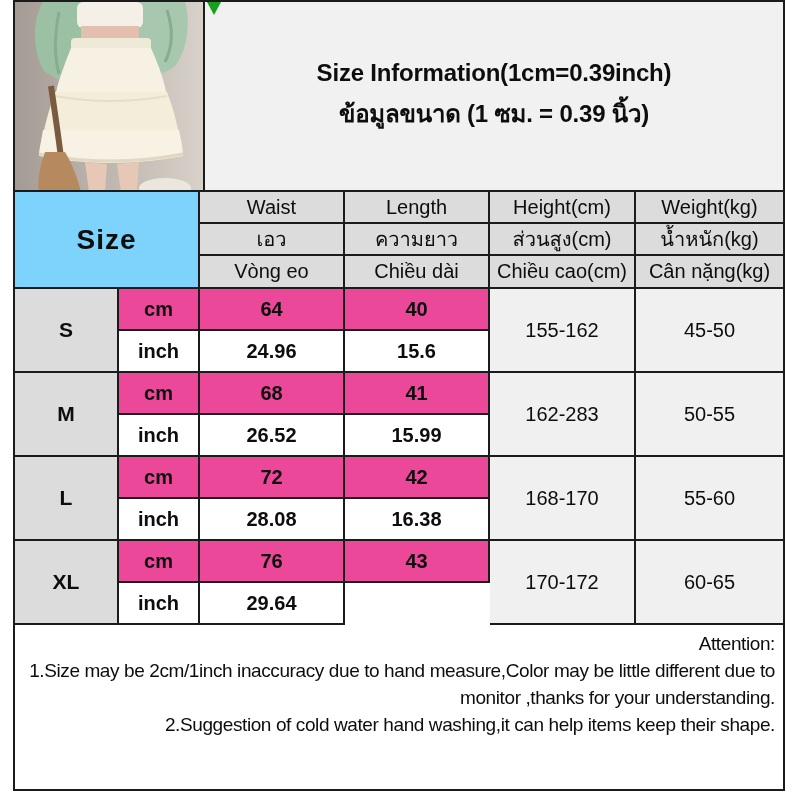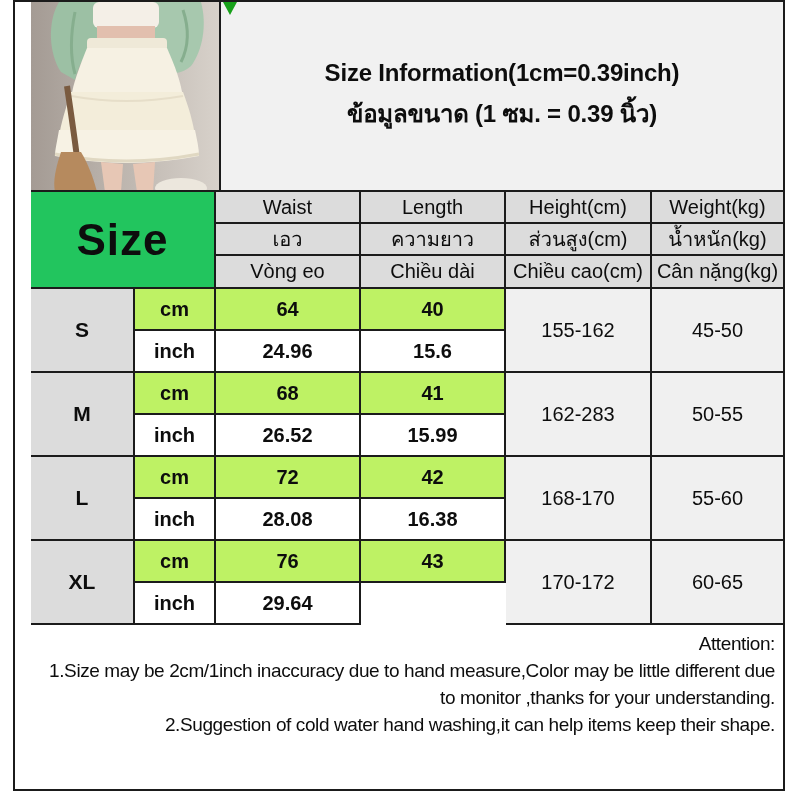--- a/index.html
+++ b/index.html
@@ -1,20 +1,20 @@
 <!DOCTYPE html>
 <html><head>
 <meta charset="utf-8">
 <style>
   * { margin:0; padding:0; box-sizing:border-box; }
   html,body { width:800px; height:800px; background:#ffffff; font-family:"Liberation Sans", sans-serif; color:#0d0d0d; }
   .sheet {
     position:absolute; left:13px; top:0; width:772px; height:791px;
     border:2px solid #1b1b1b; background:#ffffff;
-    display:flex; flex-direction:column;padding-left:16px;
+    display:flex; flex-direction:column;
   }
   
   .top-section { display:flex; height:190px; border-bottom:2px solid #1b1b1b; position:relative; }
   .photo-box { width:190px; min-width:190px; border-right:2px solid #1b1b1b; overflow:hidden; position:relative; }
   .photo-box svg { display:block; }
   .corner-flag {
     position:absolute; left:192px; top:0; width:0; height:0;
     border-left:7px solid transparent; border-right:7px solid transparent;
   }
   .title-area {
@@ -28,24 +28,24 @@
     grid-template-columns:104px 81px 145px 145px 146px 1fr;
     grid-template-rows:32px 32px 33px repeat(8, 42px);
   }
   .cell {
     border-right:2px solid #1b1b1b; border-bottom:2px solid #1b1b1b;
     display:flex; align-items:center; justify-content:center;
     font-size:20px; overflow:hidden; white-space:nowrap;
   }
   .cell.lastcol { border-right:none; }
   .hdr { background:#dcdcdc; font-weight:normal; }
-  .size-big { background:#22c55e; font-weight:bold; font-size:44px; letter-spacing:1px; }
+  .size-big { background:#7dd3fc; font-weight:bold; font-size:28px; letter-spacing:1px; }
   .size-letter { background:#dcdcdc; font-weight:bold; font-size:21px; }
   .unit { font-weight:bold; }
-  .row-cm { background:#bef264; font-weight:bold; }
+  .row-cm { background:#ec4899; font-weight:bold; }
   .row-inch { background:#ffffff; font-weight:bold; }
   .merged { background:#f0f0f0; font-weight:normal; }
   
   .attention {
     flex:1; background:#ffffff; padding:6px 8px 0 8px;
     font-size:19px; line-height:1.42; letter-spacing:-0.4px;text-align:right;
   }
   .attention p { margin:0; }
 </style>
 </head>

